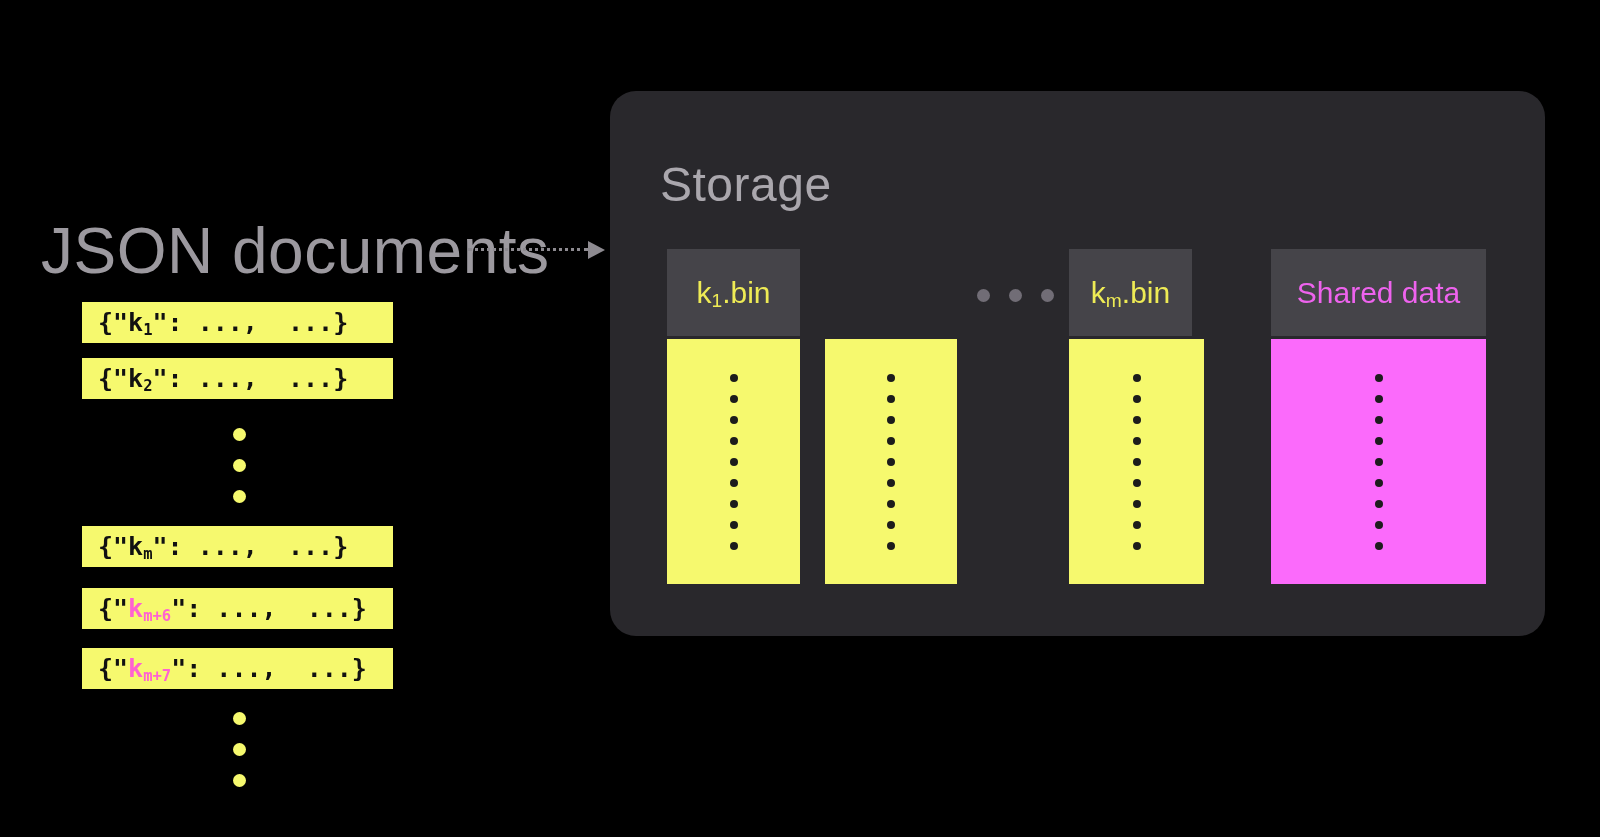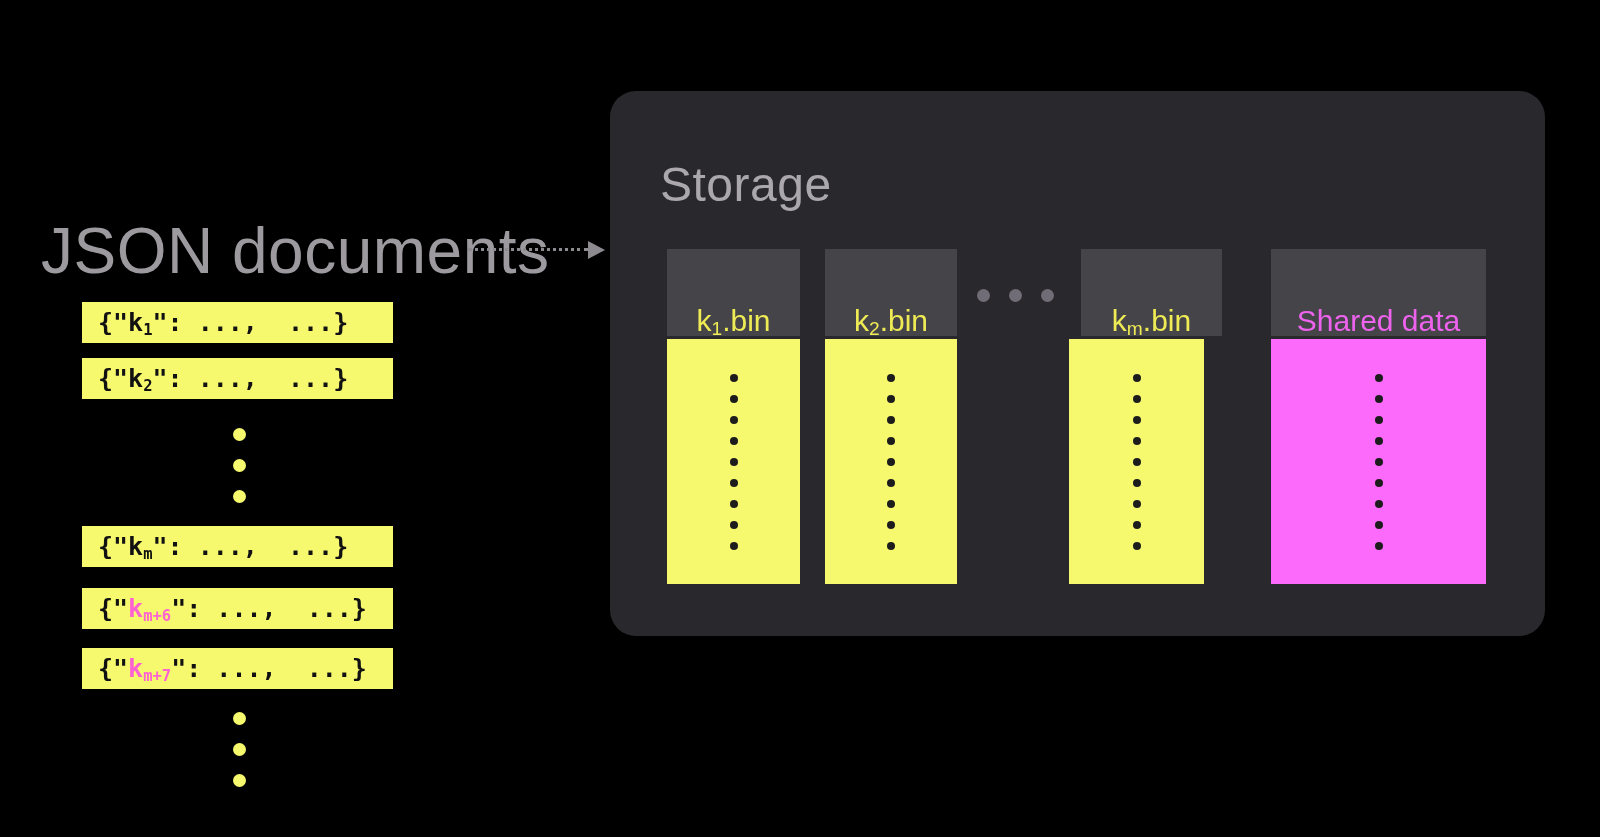--- a/index.html
+++ b/index.html
@@ -83,21 +83,21 @@
     font-weight: 300;
     letter-spacing: 0.5px;
     color: var(--storage-title, #aaa7ad);
     white-space: nowrap;
   }
 
   .col-header {
     position: absolute;
     top: 158px; height: 87px;
     background: var(--header-box, #454449);
-    display: flex; align-items: flex-end; justify-content: center;
+    display: flex; align-items: center; justify-content: center;
   }
   .hdr-label {
     font-size: 30px;
     line-height: 1;
     white-space: nowrap;
   }
   .hdr-label sub { font-size: 0.64em; vertical-align: -0.22em; line-height: 0; }
   .yellow-text { color: var(--header-yellow, #eeeb55); }
   .shared-text { color: var(--shared-label, #ee63ee); }
 
@@ -158,31 +158,28 @@
 
 <div class="arrow-line"></div>
 <div class="arrow-head"></div>
 
 <div class="panel">
   <div class="panel-title">Storage</div>
 
   <div class="col-header" style="left:57px; width:133px">
     <span class="hdr-label yellow-text"><span>k</span><sub>1</sub><span>.bin</span></span>
   </div>
-  <div class="col-header" style="left:215px; width:132px">
-    <span class="hdr-label yellow-text"><span>k</span><sub>2</sub><span>.bin</span></span>
-  </div>
 
   <div class="hdots">
       <div class="dot"></div>
       <div class="dot"></div>
       <div class="dot"></div>
     </div>
 
-  <div class="col-header" style="left:471px; width:141px">
+  <div class="col-header" style="left:459px; width:123px">
     <span class="hdr-label yellow-text"><span>k</span><sub>m</sub><span>.bin</span></span>
   </div>
   <div class="col-header" style="left:661px; width:215px">
     <span class="hdr-label shared-text">Shared data</span>
   </div>
 
   <div class="col-body yellow-body" style="left:57px; width:133px">
       <div class="dot"></div>
       <div class="dot"></div>
       <div class="dot"></div>

